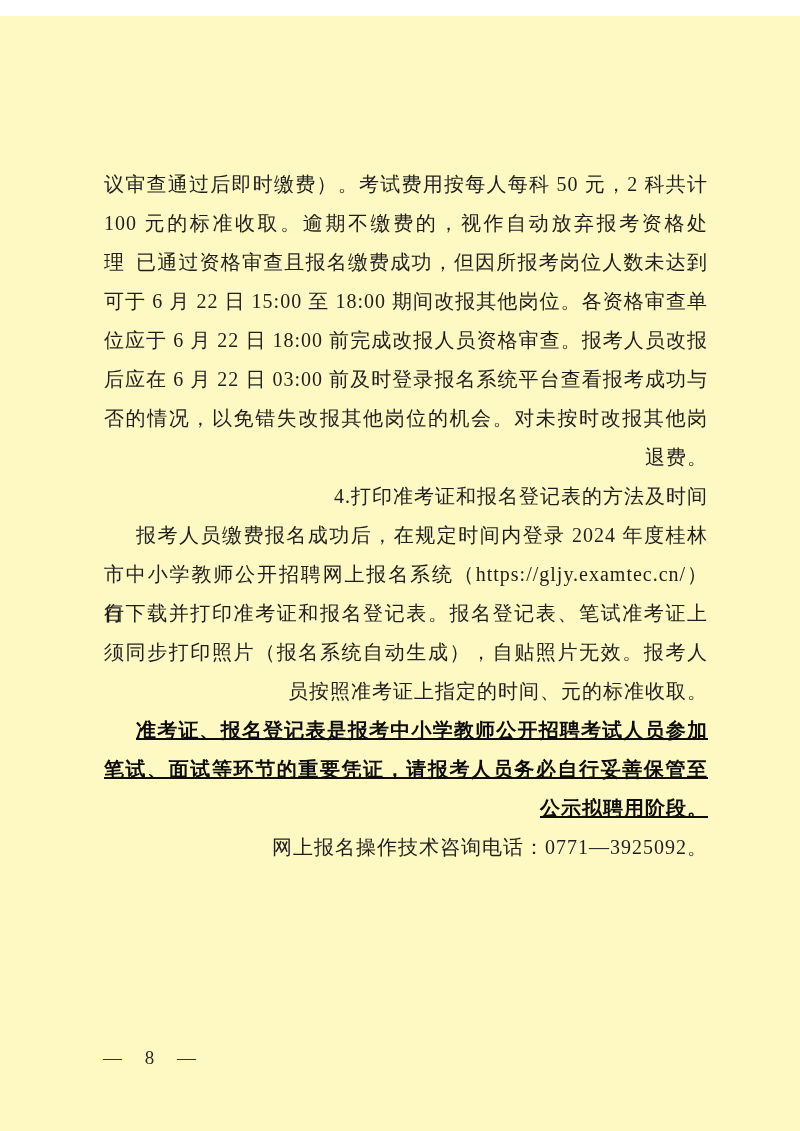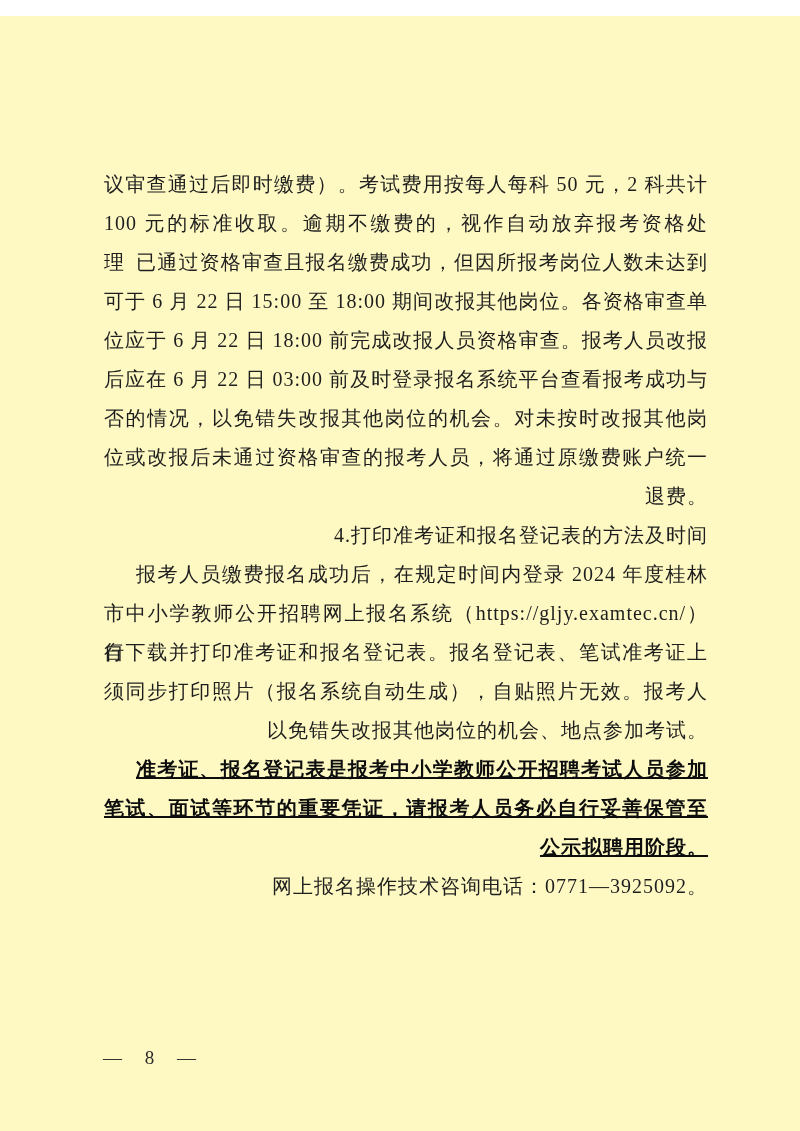--- a/index.html
+++ b/index.html
@@ -67,27 +67,26 @@
 
 <div class="page">
   <div class="doc-body">
       <div class="line stretch">议审查通过后即时缴费）。考试费用按每人每科 50 元，2 科共计</div>
       <div class="line stretch">100 元的标准收取。逾期不缴费的，视作自动放弃报考资格处理。</div>
       <div class="line indent stretch">已通过资格审查且报名缴费成功，但因所报考岗位人数未达到</div>
       <div class="line stretch">可于 6 月 22 日 15:00 至 18:00 期间改报其他岗位。各资格审查单</div>
       <div class="line stretch">位应于 6 月 22 日 18:00 前完成改报人员资格审查。报考人员改报</div>
       <div class="line stretch">后应在 6 月 22 日 03:00 前及时登录报名系统平台查看报考成功与</div>
       <div class="line stretch">否的情况，以免错失改报其他岗位的机会。对未按时改报其他岗</div>
-      <div class="line stretch">位或改报后未通过资格审查的报考人员，将通过原缴费账户统一</div>
       <div class="line">退费。</div>
       <div class="line indent">4.打印准考证和报名登记表的方法及时间</div>
       <div class="line indent stretch">报考人员缴费报名成功后，在规定时间内登录 2024 年度桂林</div>
       <div class="line stretch">市中小学教师公开招聘网上报名系统（https://gljy.examtec.cn/）自</div>
       <div class="line stretch">行下载并打印准考证和报名登记表。报名登记表、笔试准考证上</div>
       <div class="line stretch">须同步打印照片（报名系统自动生成），自贴照片无效。报考人</div>
-      <div class="line">以免错失改报其他岗位的机会、地点参加考试。</div>
+      <div class="line">员按照准考证上指定的时间、元的标准收取。</div>
       <div class="line indent bold stretch">准考证、报名登记表是报考中小学教师公开招聘考试人员参加</div>
       <div class="line bold stretch">笔试、面试等环节的重要凭证，请报考人员务必自行妥善保管至</div>
       <div class="line bold">公示拟聘用阶段。</div>
       <div class="line indent">网上报名操作技术咨询电话：0771—3925092。</div>
     </div>
   <div class="page-footer">— 8 —</div>
 </div>
 
 </body></html>

